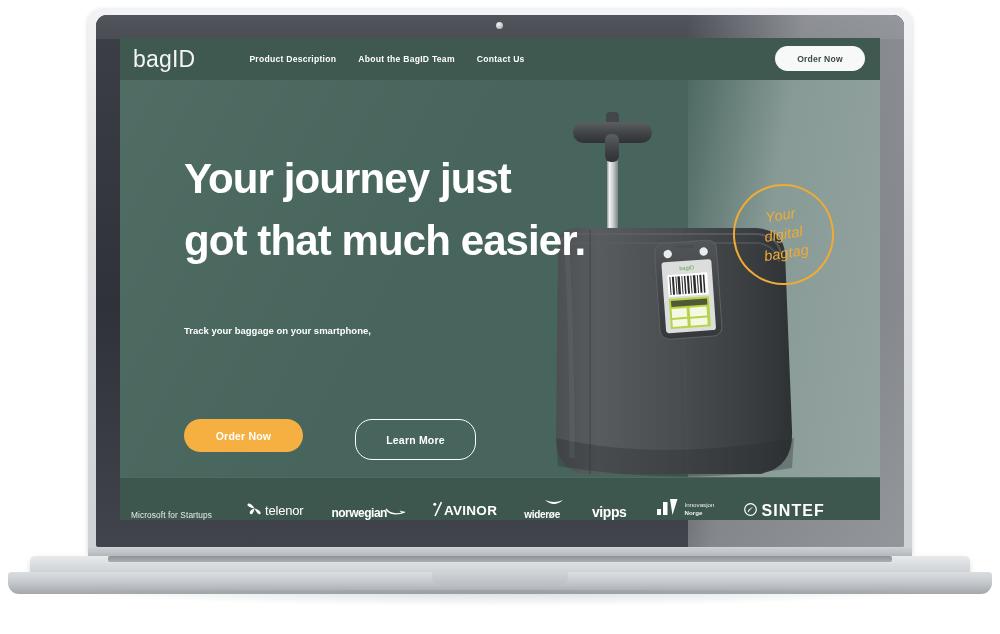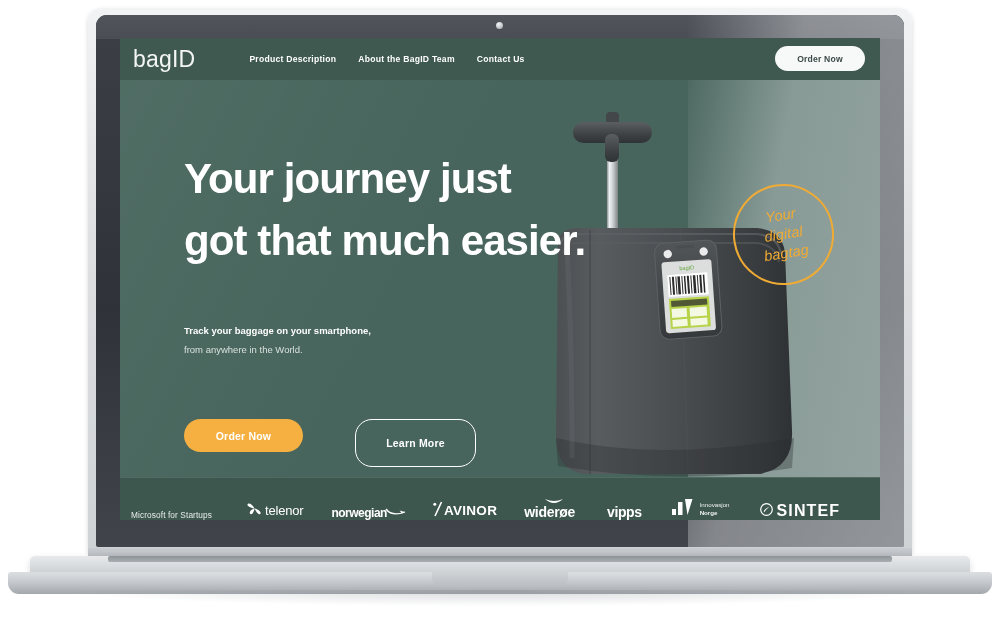--- a/index.html
+++ b/index.html
@@ -108,21 +108,21 @@
   .p-row b{color:#ffffff;font-weight:bold;}
   .p-gap{height:12px;}
 
   .cta-row{position:absolute;left:64px;top:381px;display:flex;gap:52px;z-index:5;}
   .btn-primary{
     width:119px;height:33px;border-radius:17px;background:#f5b041;
     display:flex;align-items:center;justify-content:center;
     font-size:10.5px;font-weight:bold;color:#ffffff;cursor:pointer;letter-spacing:.2px;
   }
   .btn-ghost{
-    width:121px;height:48px;border-radius:17px;background:transparent;
+    width:121px;height:41px;border-radius:17px;background:transparent;
     border:1.4px solid #ffffff;box-sizing:border-box;
     display:flex;align-items:center;justify-content:center;
     font-size:10.5px;font-weight:bold;color:#ffffff;cursor:pointer;letter-spacing:.2px;
   }
 
   
   .badge{
     position:absolute;left:613px;top:146px;width:97px;height:97px;border-radius:50%;
     border:2.1px solid #f0ab34;z-index:5;
     display:flex;flex-direction:column;align-items:center;justify-content:center;
@@ -140,21 +140,21 @@
   .logo-strip{
     position:absolute;left:0;bottom:0;width:100%;height:42px;
     background:#3d564e;border-top:1px solid #4e6a61;
     display:flex;align-items:flex-end;z-index:6;
   }
   .lg{display:flex;align-items:center;color:#ffffff;white-space:nowrap;}
   .lg-ms{margin-left:11px;font-size:8.3px;font-weight:300;color:#e8ecea;letter-spacing:.1px;}
   .lg-telenor{margin-left:34px;font-size:13px;font-weight:400;letter-spacing:-.2px;}
   .lg-norwegian{margin-left:28px;font-size:12px;font-weight:bold;letter-spacing:-.5px;}
   .lg-avinor{margin-left:26px;font-size:13.5px;font-weight:bold;letter-spacing:.3px;}
-  .lg-wideroe{margin-left:27px;font-size:14px;font-weight:bold;letter-spacing:-.3px;}
+  .lg-wideroe{margin-left:27px;font-size:10px;font-weight:bold;letter-spacing:-.3px;}
   .lg-vipps{margin-left:32px;font-size:14px;font-weight:bold;letter-spacing:-.4px;}
   .lg-inno{margin-left:30px;display:flex;align-items:center;}
   .lg-inno-txt{font-size:6.2px;line-height:1.28;margin-left:4px;color:#eef1f0;}
   .lg-sintef{margin-left:30px;font-size:16px;font-weight:bold;letter-spacing:1.1px;}
   .mark{display:inline-block;vertical-align:middle;}
 </style>
 </head>
 <body>
 
 <div class="stage">
@@ -262,21 +262,20 @@
     <div class="hero-h1">
       <span>Your journey just</span>
       <span class="l2">got that much easier.</span>
     </div>
 
     <div class="body-block">
       <div class="p-gap"></div>
       <div class="p-row">
         <b>Track your baggage on your smartphone,</b>
       </div>
-      <div class="p-row">from anywhere in the World.</div>
     </div>
 
     <div class="cta-row">
       <div class="btn-primary">Order Now</div>
       <div class="btn-ghost">Learn More</div>
     </div>
 
     <div class="badge">
       <span>Your</span>
       <span>digital</span>

